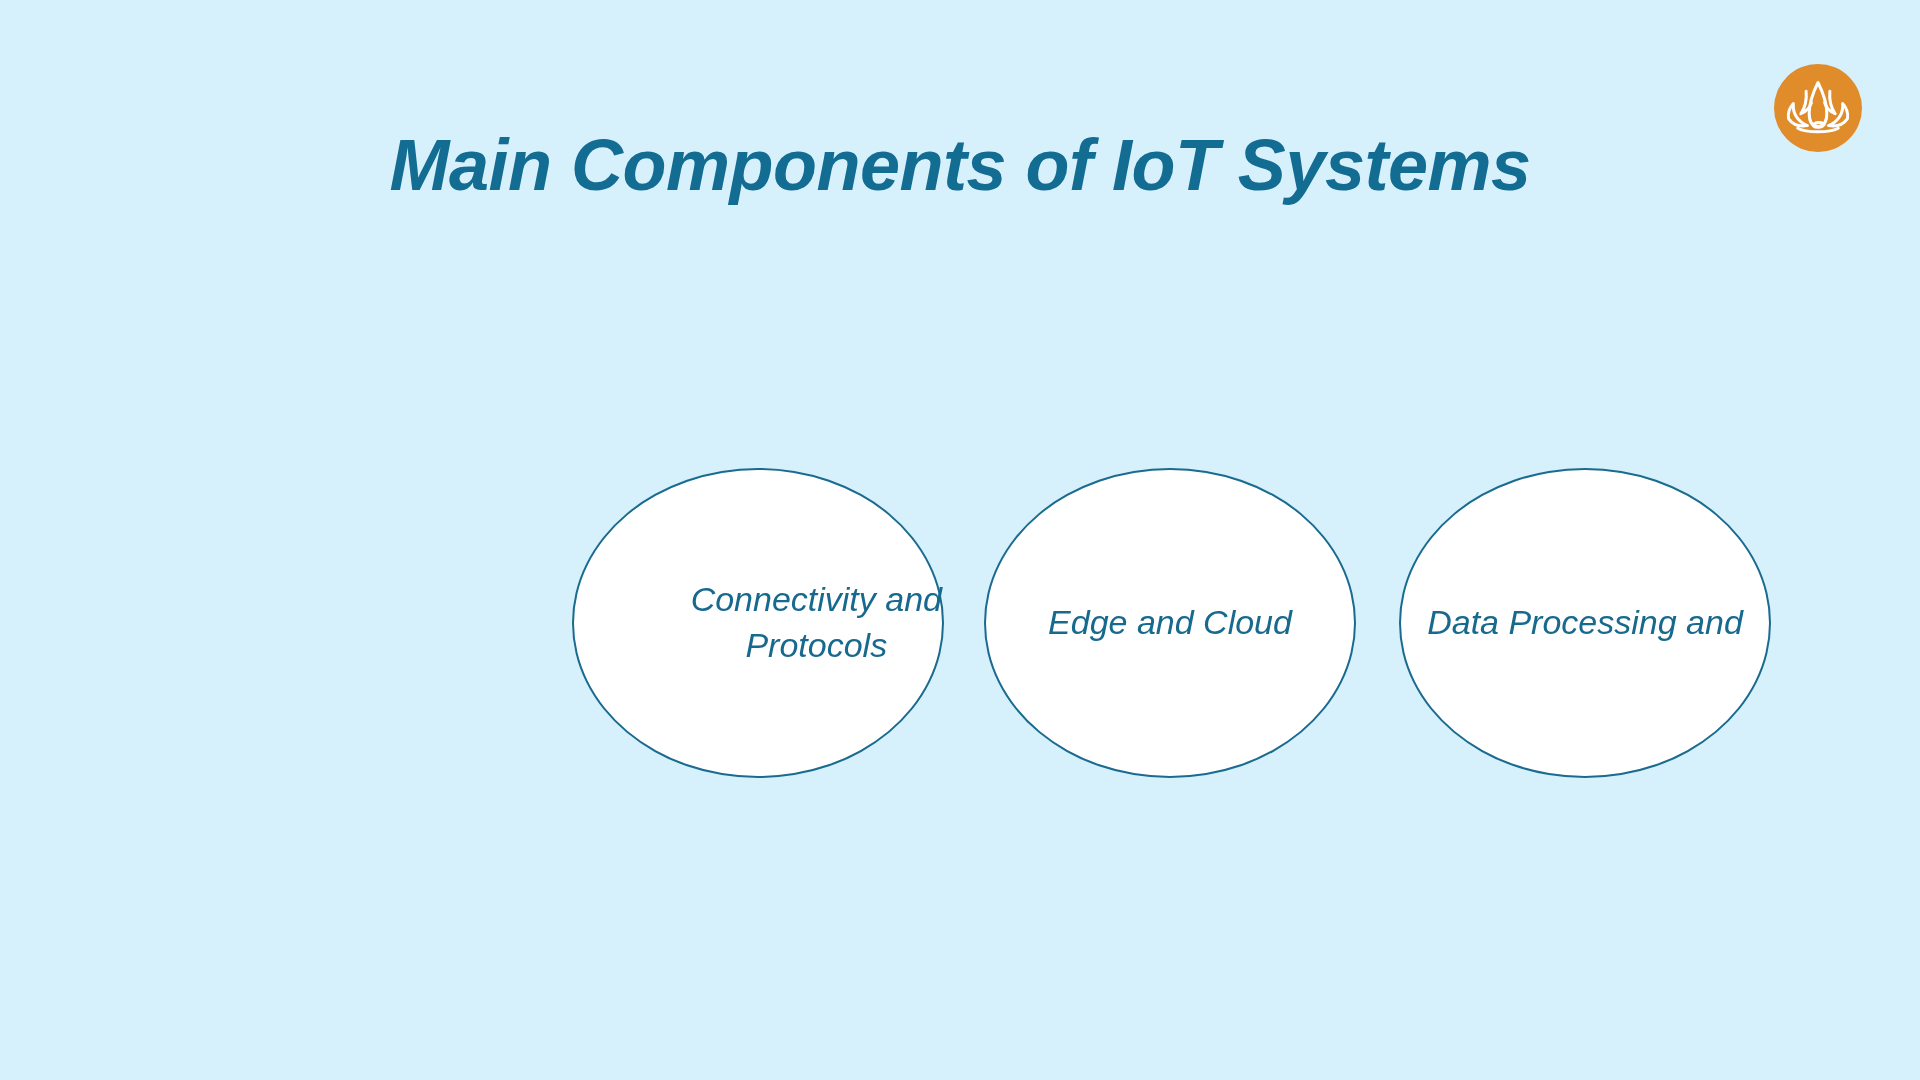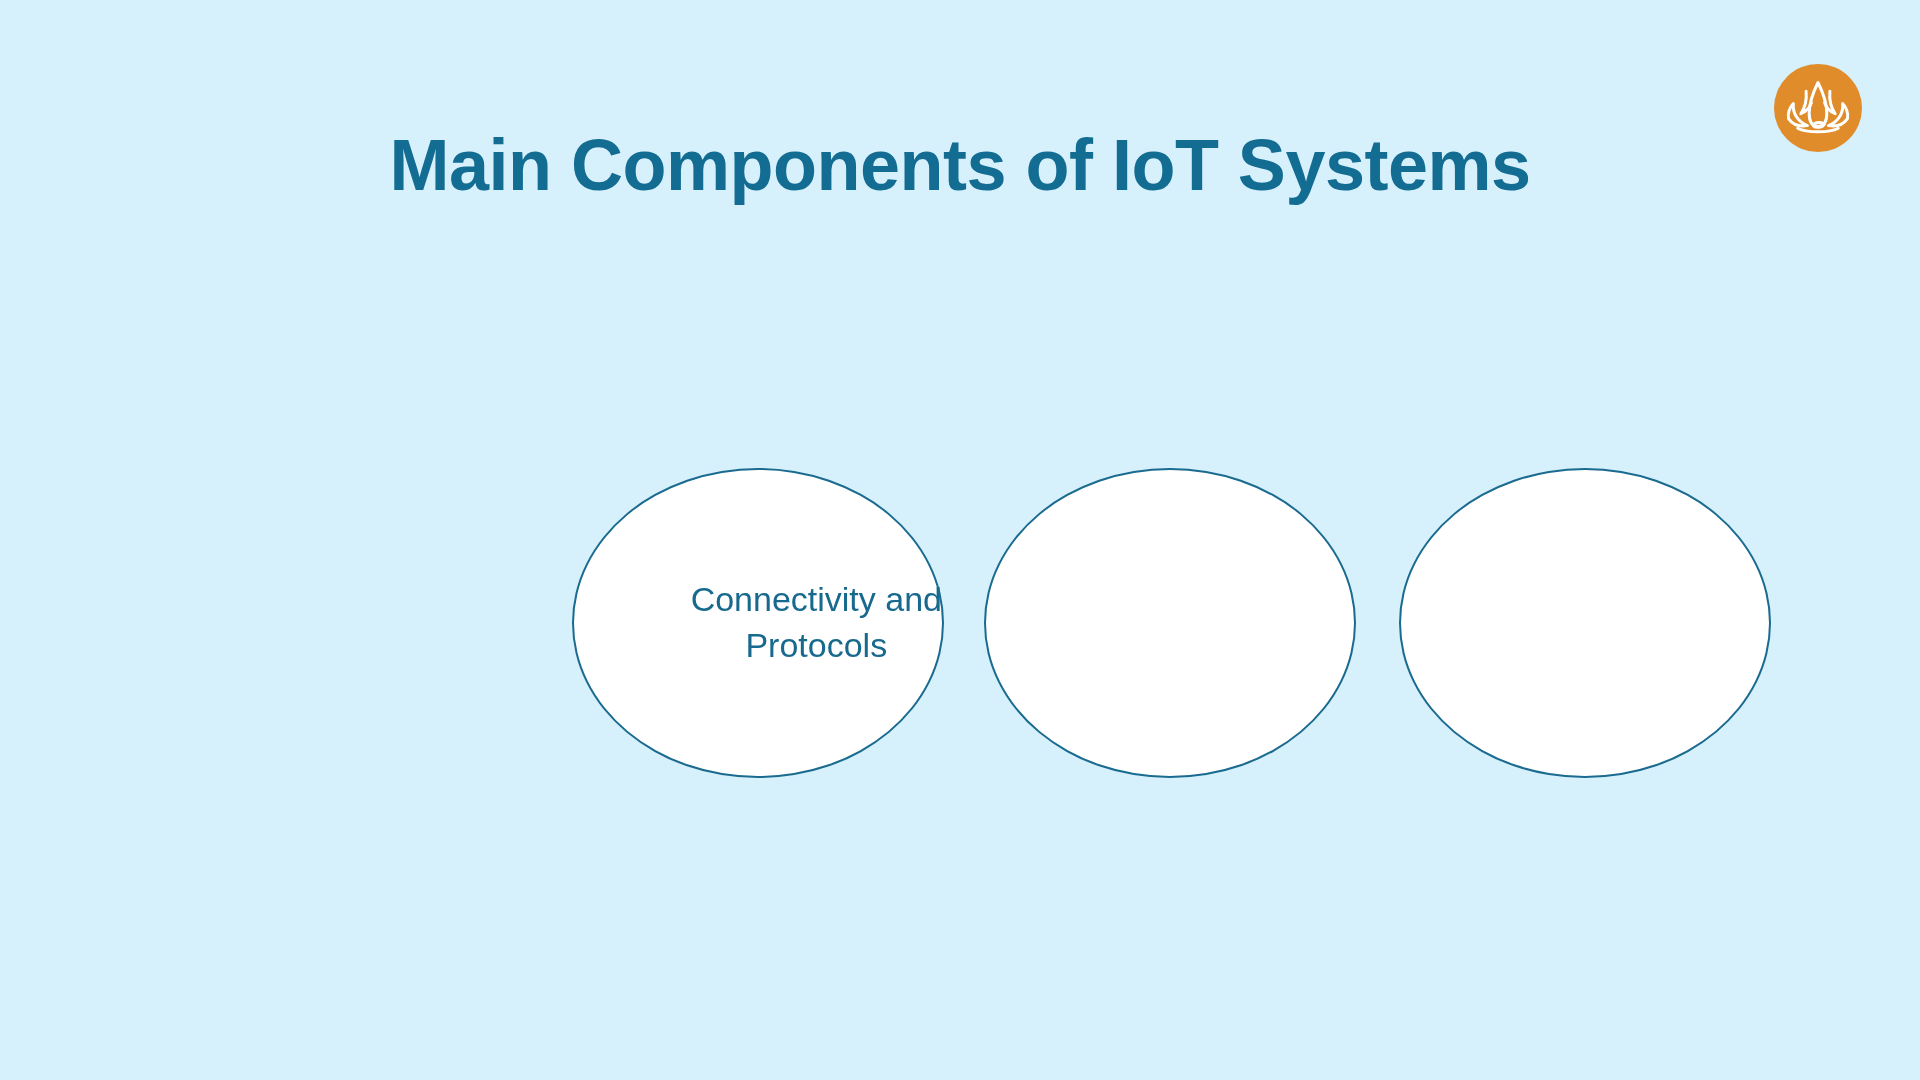--- a/index.html
+++ b/index.html
@@ -12,20 +12,21 @@
     background: #D6F0FC;
     overflow: hidden;
     font-family: "Liberation Sans", sans-serif;
     position: relative;
   }
   .canvas {
     position: absolute;
     inset: 0;
     width: 1920px;
     height: 1080px;
+    font-style: italic;
   }
   .title {
     position: absolute;
     top: 126px;
     left: 0;
     width: 1920px;
     margin: 0;
     text-align: center;
     font-size: 72px;
     font-weight: 700;
@@ -96,21 +97,23 @@
 
   <div class="ellipse e2">
     <div class="label">
       <div>Connectivity and</div>
       <div>Protocols</div>
     </div>
   </div>
 
   <div class="ellipse e3">
     <div class="label">
+      <div>Edge and Cloud</div>
     </div>
   </div>
 
   <div class="ellipse e4">
     <div class="label">
+      <div>Data Processing and</div>
     </div>
   </div>
 
 </div>
 
 </body></html>

